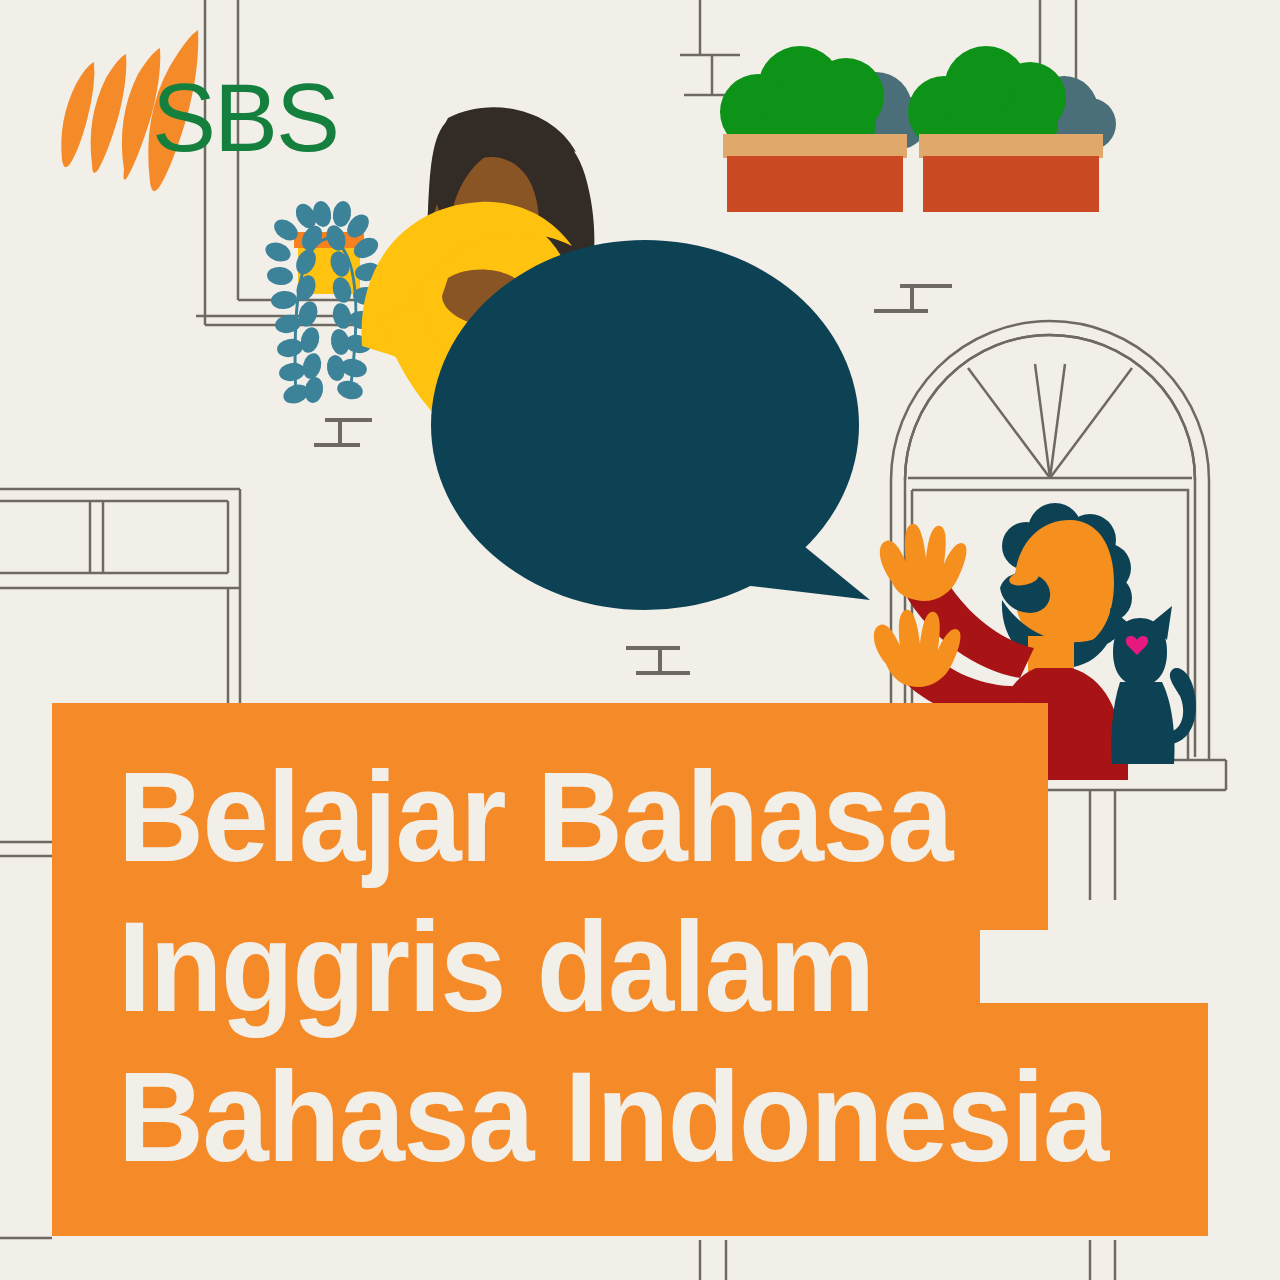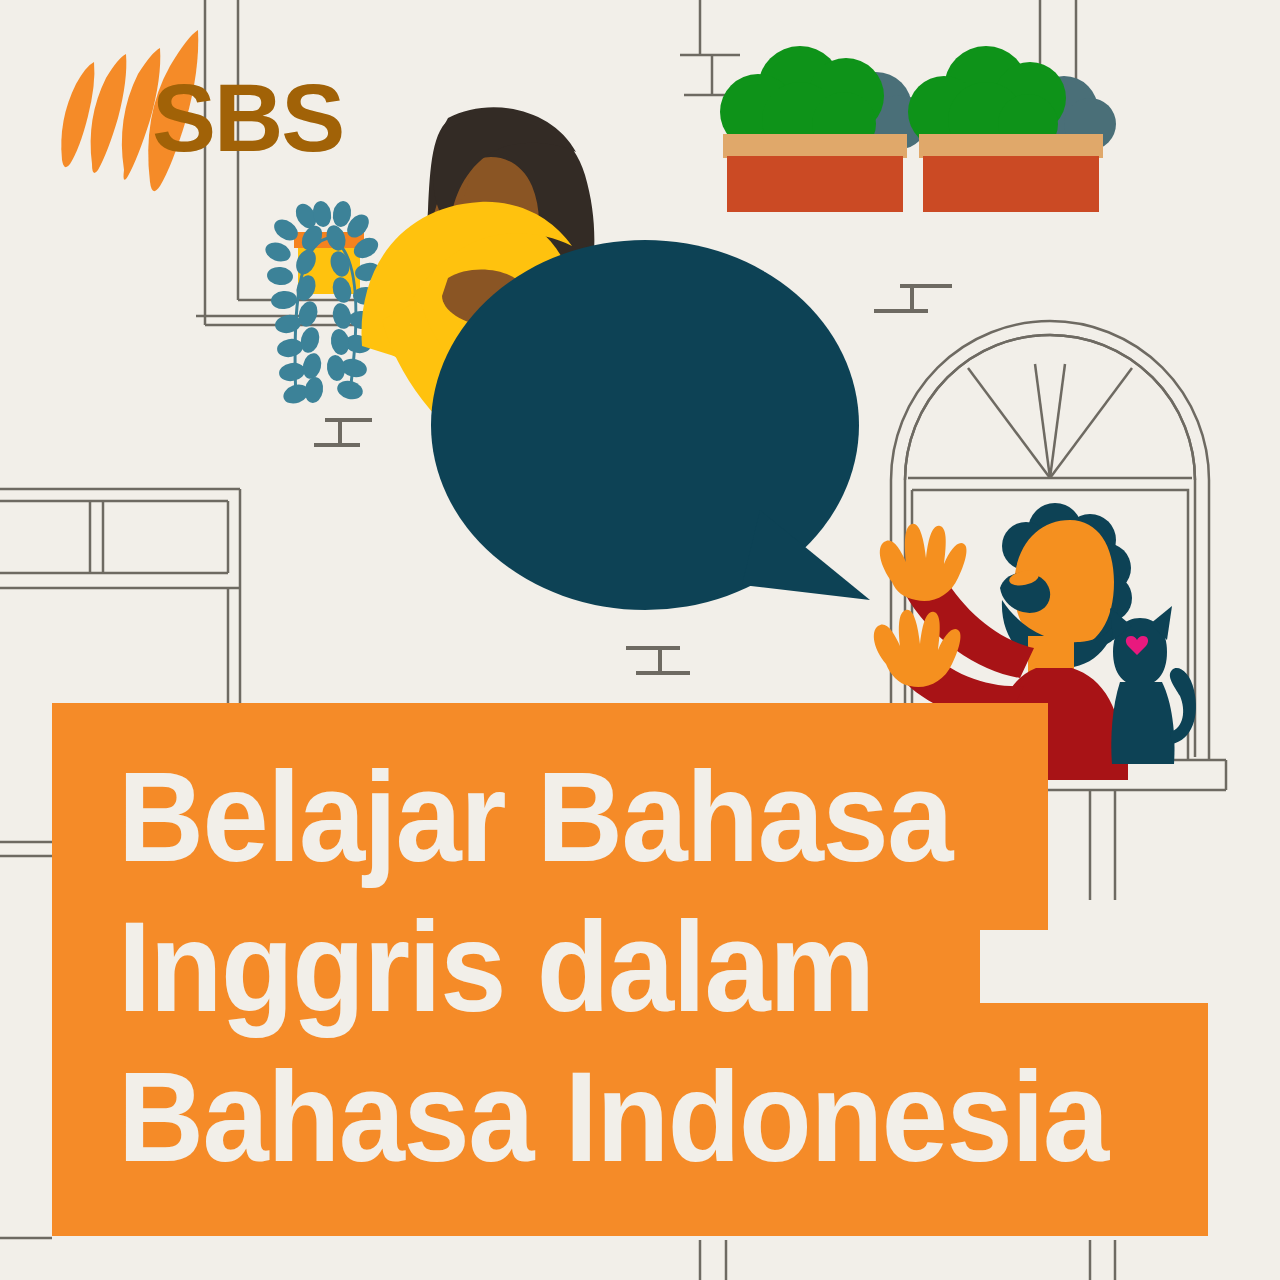--- a/index.html
+++ b/index.html
@@ -46,25 +46,25 @@
   }
   #title-line-1 { top: 753px; }
   #title-line-2 { top: 903px; }
   #title-line-3 { top: 1053px; }
 
   #logo-wordmark {
     position: absolute;
     left: 152px;
     top: 70px;
     font-family: "Liberation Sans", sans-serif;
-    font-weight: 700;
+    font-weight: 400;
     font-size: 96px;
     line-height: 1;
     letter-spacing: -2px;
-    color: #a16207;
+    color: #15803d;
   }
 </style>
 </head>
 <body>
 
 <div id="canvas">
 
   <svg id="artwork" viewBox="0 0 1280 1280" xmlns="http://www.w3.org/2000/svg">
 
     <rect x="0" y="0" width="1280" height="1280" fill="#F2EFE9"></rect>

